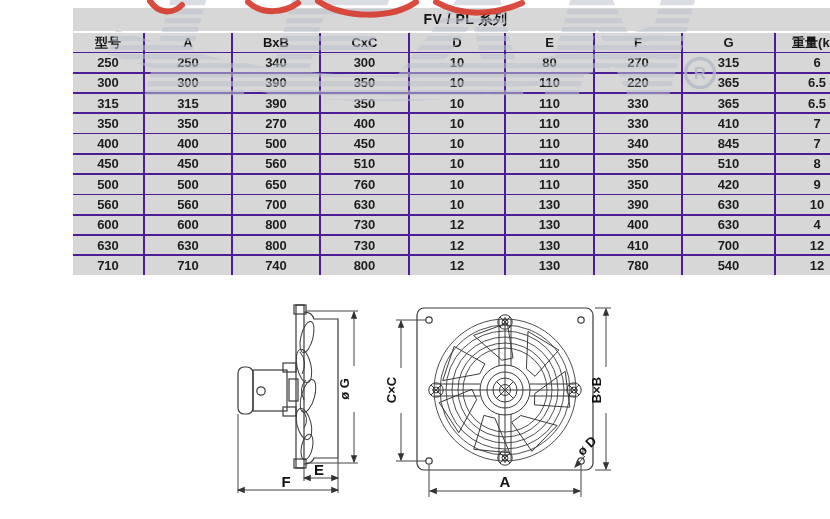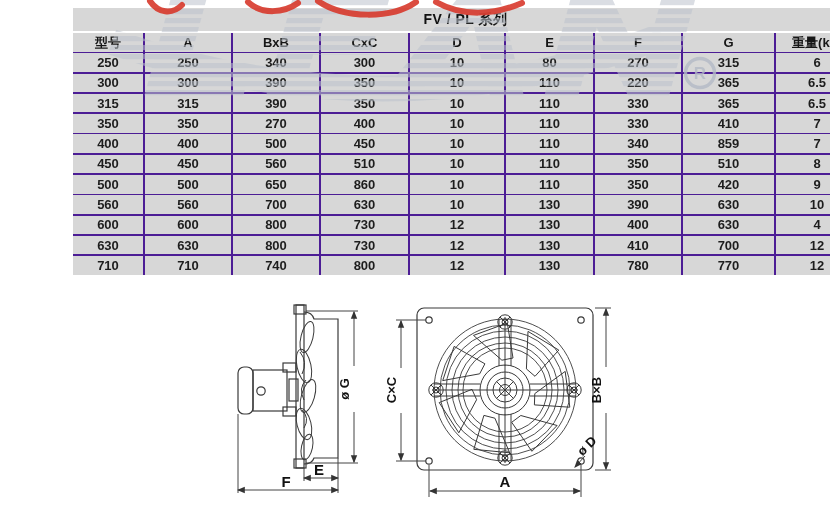--- a/index.html
+++ b/index.html
@@ -68,35 +68,35 @@
         <div class="cell">330</div>
         <div class="cell">410</div>
         <div class="cell">7</div>
         <div class="cell">400</div>
         <div class="cell">400</div>
         <div class="cell">500</div>
         <div class="cell">450</div>
         <div class="cell">10</div>
         <div class="cell">110</div>
         <div class="cell">340</div>
-        <div class="cell">859</div>
+        <div class="cell">845</div>
         <div class="cell">7</div>
         <div class="cell">450</div>
         <div class="cell">450</div>
         <div class="cell">560</div>
         <div class="cell">510</div>
         <div class="cell">10</div>
         <div class="cell">110</div>
         <div class="cell">350</div>
         <div class="cell">510</div>
         <div class="cell">8</div>
         <div class="cell">500</div>
         <div class="cell">500</div>
         <div class="cell">650</div>
-        <div class="cell">860</div>
+        <div class="cell">760</div>
         <div class="cell">10</div>
         <div class="cell">110</div>
         <div class="cell">350</div>
         <div class="cell">420</div>
         <div class="cell">9</div>
         <div class="cell">560</div>
         <div class="cell">560</div>
         <div class="cell">700</div>
         <div class="cell">630</div>
         <div class="cell">10</div>
@@ -122,21 +122,21 @@
         <div class="cell">410</div>
         <div class="cell">700</div>
         <div class="cell">12</div>
         <div class="cell">710</div>
         <div class="cell">710</div>
         <div class="cell">740</div>
         <div class="cell">800</div>
         <div class="cell">12</div>
         <div class="cell">130</div>
         <div class="cell">780</div>
-        <div class="cell">770</div>
+        <div class="cell">540</div>
         <div class="cell">12</div>
       </div>
   </div>
 
   <svg class="overlay" width="830" height="519" viewBox="0 0 830 519">
     <defs>
       <marker id="arw" viewBox="0 0 10 10" refX="8.5" refY="5" markerWidth="8" markerHeight="8" orient="auto-start-reverse">
           <path d="M0,1 L10,5 L0,9 Z" fill="#333"></path>
         </marker>
       <pattern id="wm" width="10" height="9" patternUnits="userSpaceOnUse">

